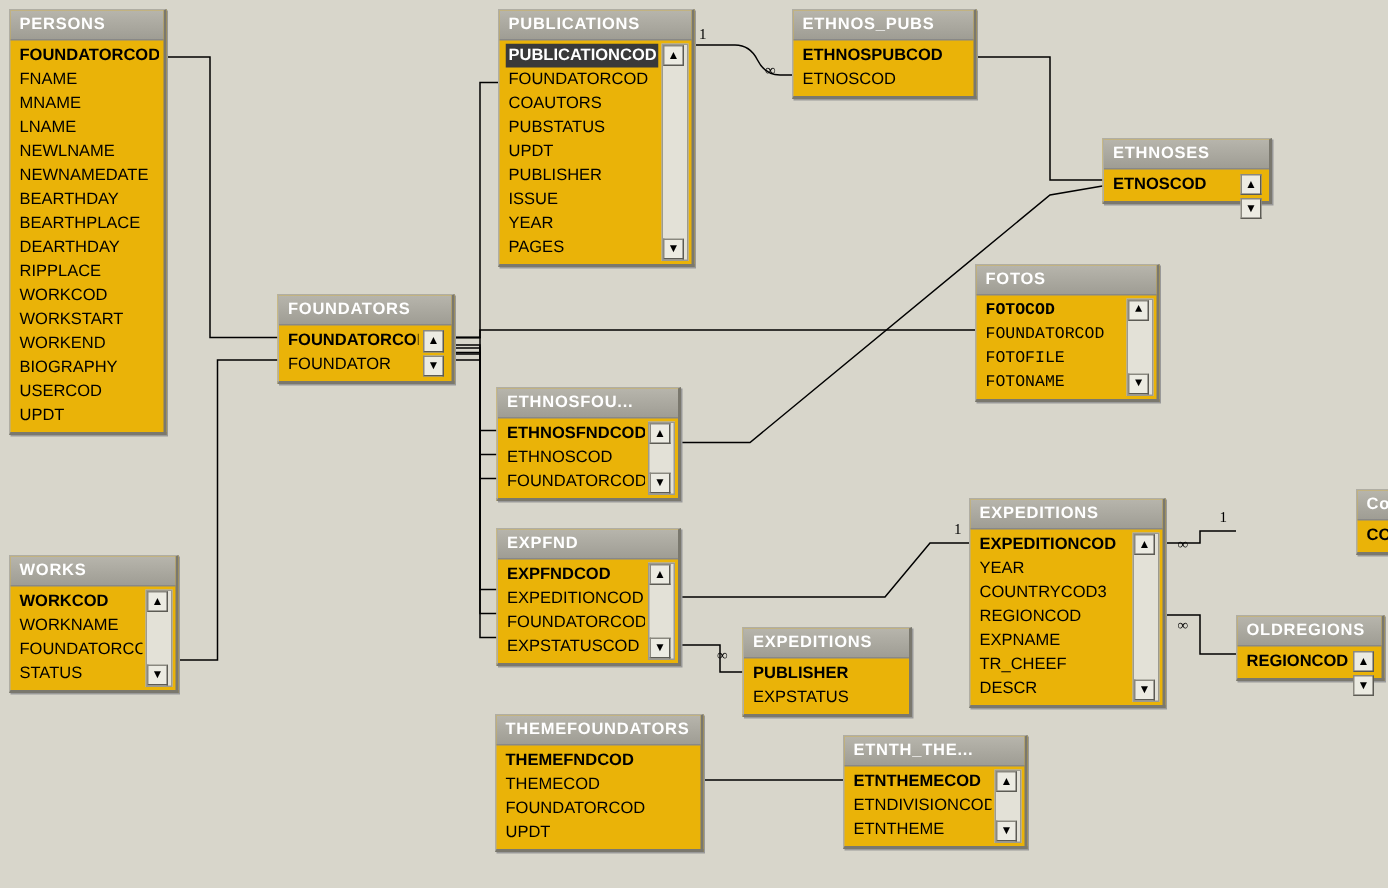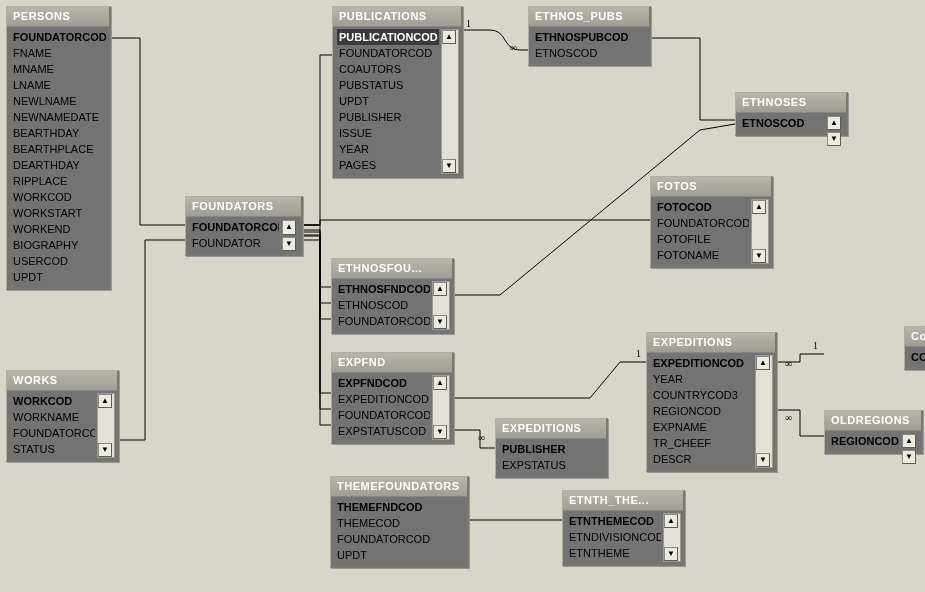--- a/index.html
+++ b/index.html
@@ -15,21 +15,21 @@
   }
   svg.connectors {
     position: absolute;
     left: 0; top: 0;
     width: 925px;
     height: 592px;
     pointer-events: none;
   }
   .table {
     position: absolute;
-    background: #737373;
+    background: #eab308;
     border: 1px solid #b0aea4;
     border-right: 2px solid #7a786e;
     border-bottom: 2px solid #7a786e;
     box-shadow: 1px 1px 0 #999;
   }
   .titlebar {
     background: linear-gradient(#b7b5ac,#9f9d94);
     color: #fff;
     font-weight: bold;
     font-size: 11px;
@@ -241,21 +241,21 @@
     </div>
     <div class="spinner">
       <div class="sb-btn">▲</div>
       <div class="sb-btn">▼</div>
     </div>
   </div>
 </div>
 
 <div class="table" style="left:650px; top:176px; width:120px;">
   <div class="titlebar">FOTOS</div>
-  <div class="body" style="padding-right:22px;">
+  <div class="body" style="padding-right:22px;font-family:Liberation Mono, monospace;">
     <div class="fieldlist">
       <div class="field bold">FOTOCOD</div>
       <div class="field">FOUNDATORCOD</div>
       <div class="field">FOTOFILE</div>
       <div class="field">FOTONAME</div>
     </div>
     <div class="scrollbar">
       <div class="sb-btn">▲</div>
       <div class="sb-btn">▼</div>
     </div>

